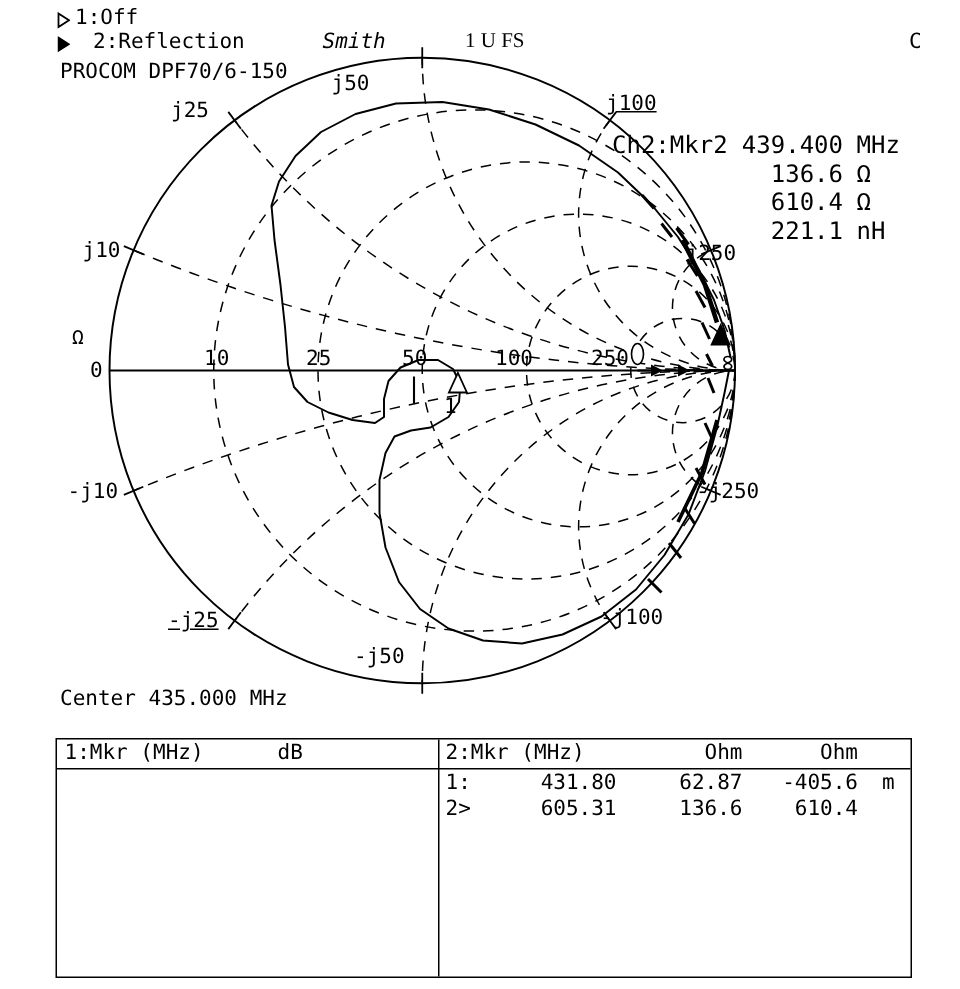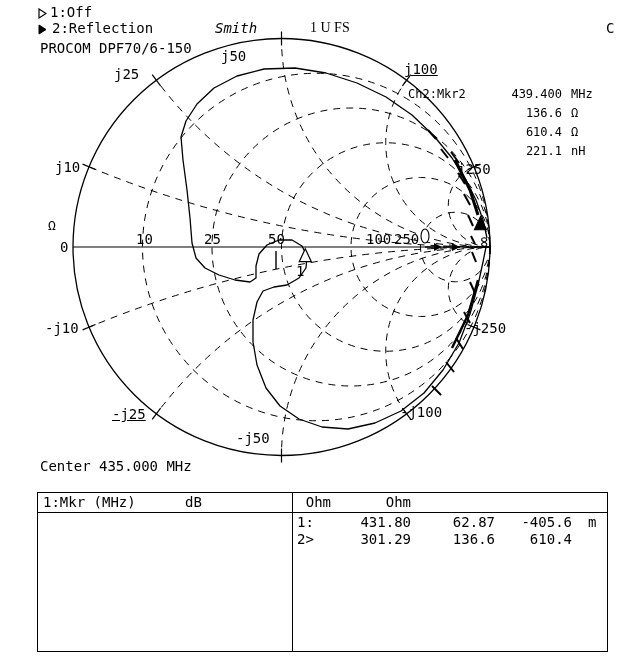--- a/index.html
+++ b/index.html
@@ -7,21 +7,21 @@
     position:relative; width:640px; height:659px; background:#ffffff;
     font-family:"DejaVu Sans Mono", "Liberation Mono", monospace;
     color:#000; overflow:hidden;
   }
   .t { position:absolute; font-size:14px; line-height:16px; white-space:pre; }
   .small { font-size:13px; }
   svg.chart { position:absolute; left:0; top:0; }
   .tri { position:absolute; width:9px; height:11px; }
   .readout { position:absolute; left:408px; top:87px; }
   .ro-line { display:grid; grid-template-columns:78px 76px auto; height:19px;
-             font-size:12px; white-space:pre; }
+             font-size:16px; white-space:pre; }
   .ro-line .val { text-align:right; }
   .ro-line .unit { padding-left:9px; }
   .mtable { position:absolute; left:37px; top:492px; width:569px; height:158px;
             border:1px solid #000; }
   .mdivider { position:absolute; left:254px; top:0; width:1px; height:158px; background:#000; }
   .mhline { position:absolute; left:0; top:19px; width:569px; height:1px; background:#000; }
   .rgrid { position:absolute; left:259px; top:1px; display:grid;
            grid-template-columns:34px 80px 84px 77px 42px; font-size:14px;
            line-height:17px; white-space:pre; }
   .rgrid .ra { text-align:right; }
@@ -34,21 +34,21 @@
 <div class="screen">
 
   <svg class="tri" style="left:38px; top:8px;" viewBox="0 0 9 11">
     <polygon points="1,1 8,5.5 1,10" fill="#fff" stroke="#000" stroke-width="1.2"></polygon>
   </svg>
   <div class="t" style="left:50px; top:4px;">1:Off</div>
 
   <svg class="tri" style="left:38px; top:24px;" viewBox="0 0 9 11">
     <polygon points="1,1 8,5.5 1,10" fill="#000" stroke="#000" stroke-width="1"></polygon>
   </svg>
-  <div class="t" style="left:52px; top:20px;text-align:right;">2:Reflection</div>
+  <div class="t" style="left:62px; top:20px;text-align:right;">2:Reflection</div>
   <div class="t" style="left:215px; top:20px;font-style:italic;">Smith</div>
   <div class="t" style="left:310px; top:20px;font-family:Liberation Serif, serif;">1 U FS</div>
   <div class="t" style="left:606px; top:20px;">C</div>
 
   <div class="t" style="left:40px; top:40px;">PROCOM DPF70/6-150</div>
 
   <svg class="chart" width="640" height="659">
       <defs>
         <clipPath id="cc">
           <circle cx="281.5" cy="247" r="207.8"></circle>
@@ -105,21 +105,21 @@
       <line x1="276" y1="251" x2="276" y2="269" stroke="#000" stroke-width="1.4"></line>
       <polygon points="305.2765946648476,248.6638062656502 299.2765946648476,261.66380626565024 311.2765946648476,261.66380626565024" fill="#fff" stroke="#000" stroke-width="1.2"></polygon>
       <polygon points="480.4503282362936,216.76141669578573 474.4503282362936,229.76141669578573 486.4503282362936,229.76141669578573" fill="#000" stroke="#000" stroke-width="1.2"></polygon>
     </svg>
 
   <div id="chart-labels">
       <div class="t" style="left: 60px; top: 239px;">0</div>
       <div class="t" style="left: 136px; top: 231px;">10</div>
       <div class="t" style="left: 204px; top: 231px;">25</div>
       <div class="t" style="left: 268px; top: 231px;">50</div>
-      <div class="t" style="left: 330px; top: 231px; margin-left: 36px;">100</div>
+      <div class="t" style="left: 330px; top: 231px;">100</div>
       <div class="t" style="left: 394px; top: 231px;">250</div>
       <div class="t" style="left: 480px; top: 234px; transform: rotate(90deg); font-size: 17px;">∞</div>
       <div class="t small" style="left: 48px; top: 218px;">Ω</div>
       <div class="t" style="left: 55px; top: 159px;">j10</div>
       <div class="t" style="left: 114px; top: 66px;">j25</div>
       <div class="t" style="left: 221px; top: 48px;">j50</div>
       <div class="t" style="left: 404px; top: 61px; text-decoration: underline;">j100</div>
       <div class="t" style="left: 457px; top: 161px;">j250</div>
       <div class="t" style="left: 45px; top: 320px;">-j10</div>
       <div class="t" style="left: 112px; top: 406px; text-decoration: underline;">-j25</div>
@@ -137,20 +137,21 @@
     </div>
 
   <div class="t" style="left:40px; top:458px;">Center 435.000 MHz</div>
 
   <div class="mtable">
     <div class="mdivider"></div>
     <div class="mhline"></div>
     <div class="t" style="left:5px; top:1px; line-height:17px;">1:Mkr (MHz)</div>
     <div class="t" style="left:147px; top:1px; line-height:17px;">dB</div>
     <div class="rgrid hdr-right">
+      <div style="grid-column:1 / span 2;">2:Mkr (MHz)</div>
       <div class="ra">Ohm</div>
       <div class="ra">Ohm</div>
       <div></div>
     </div>
-    <div class="rgrid" style="top:21px;" id="mrows"><div>1:</div><div class="ra">431.80</div><div class="ra">62.87</div><div class="ra">-405.6</div><div class="suf">m</div><div>2&gt;</div><div class="ra">301.29</div><div class="ra">136.6</div><div class="ra">610.4</div><div class="suf"></div></div>
+    <div class="rgrid" style="top:21px;" id="mrows"><div>1:</div><div class="ra">431.80</div><div class="ra">62.87</div><div class="ra">-405.6</div><div class="suf">m</div><div>2&gt;</div><div class="ra">605.31</div><div class="ra">136.6</div><div class="ra">610.4</div><div class="suf"></div></div>
   </div>
 
 </div>
 
 </body></html>

